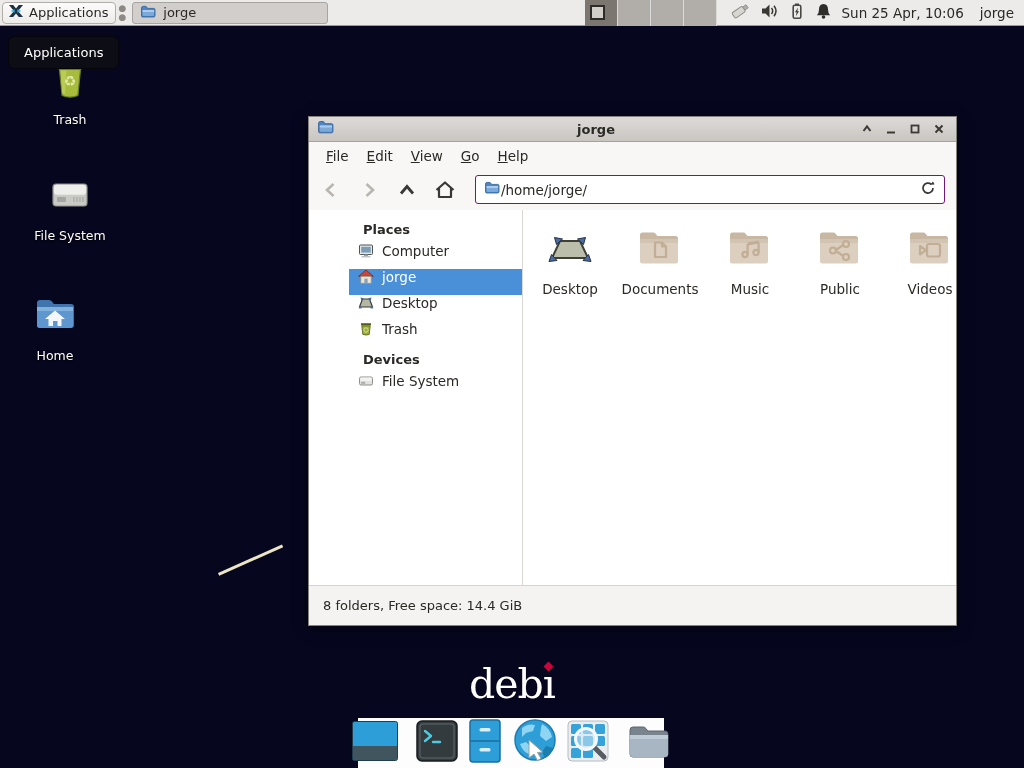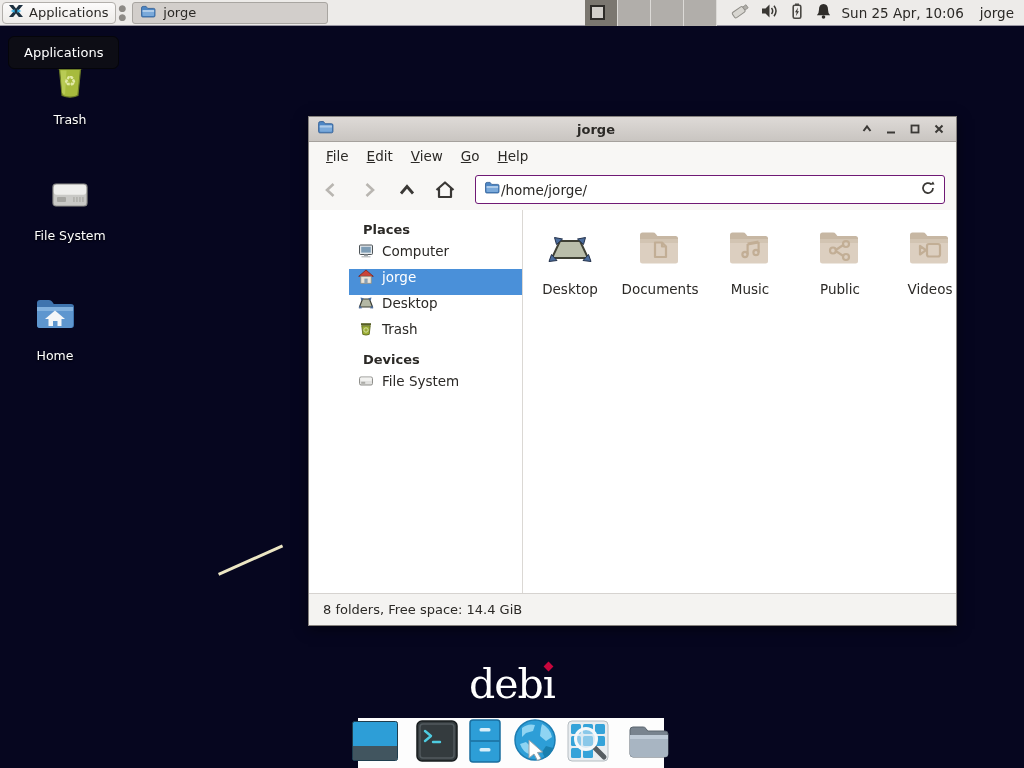--- a/index.html
+++ b/index.html
@@ -79,21 +79,21 @@
   .side-item { height:26px; display:flex; align-items:flex-start; gap:8px; padding-left:9px;
                font-size:13.5px; color:#2b2926; }
   .side-item.selected { background:#4a90d9; color:#fff; }
   .side-item svg { flex:0 0 auto; }
 
   .files { flex:1; padding:15px 0 0 2px; display:grid;
            grid-template-columns:repeat(5,90px); grid-auto-rows:95px; align-content:start; }
   .file-item { display:flex; flex-direction:column; align-items:center; }
   .file-item .flbl { margin-top:8px; font-size:13.5px; color:#2b2926; }
 
-  .statusbar { height:32px; background:#f4f3f1; border-top:1px solid #d6d3d0;
+  .statusbar { height:40px; background:#f4f3f1; border-top:1px solid #d6d3d0;
                display:flex; align-items:center; padding-left:14px; font-size:13px; color:#2b2926;
                flex:0 0 auto; }
 
   
   .dock { position:absolute; left:358px; top:718px; width:306px; height:50px; background:#fdfdfd;
           display:flex; align-items:center; justify-content:center; gap:9px; z-index:20; }
   .dock-sep { width:1px; height:42px; background:#bdbab7; }
 </style>
 </head>
 <body>

